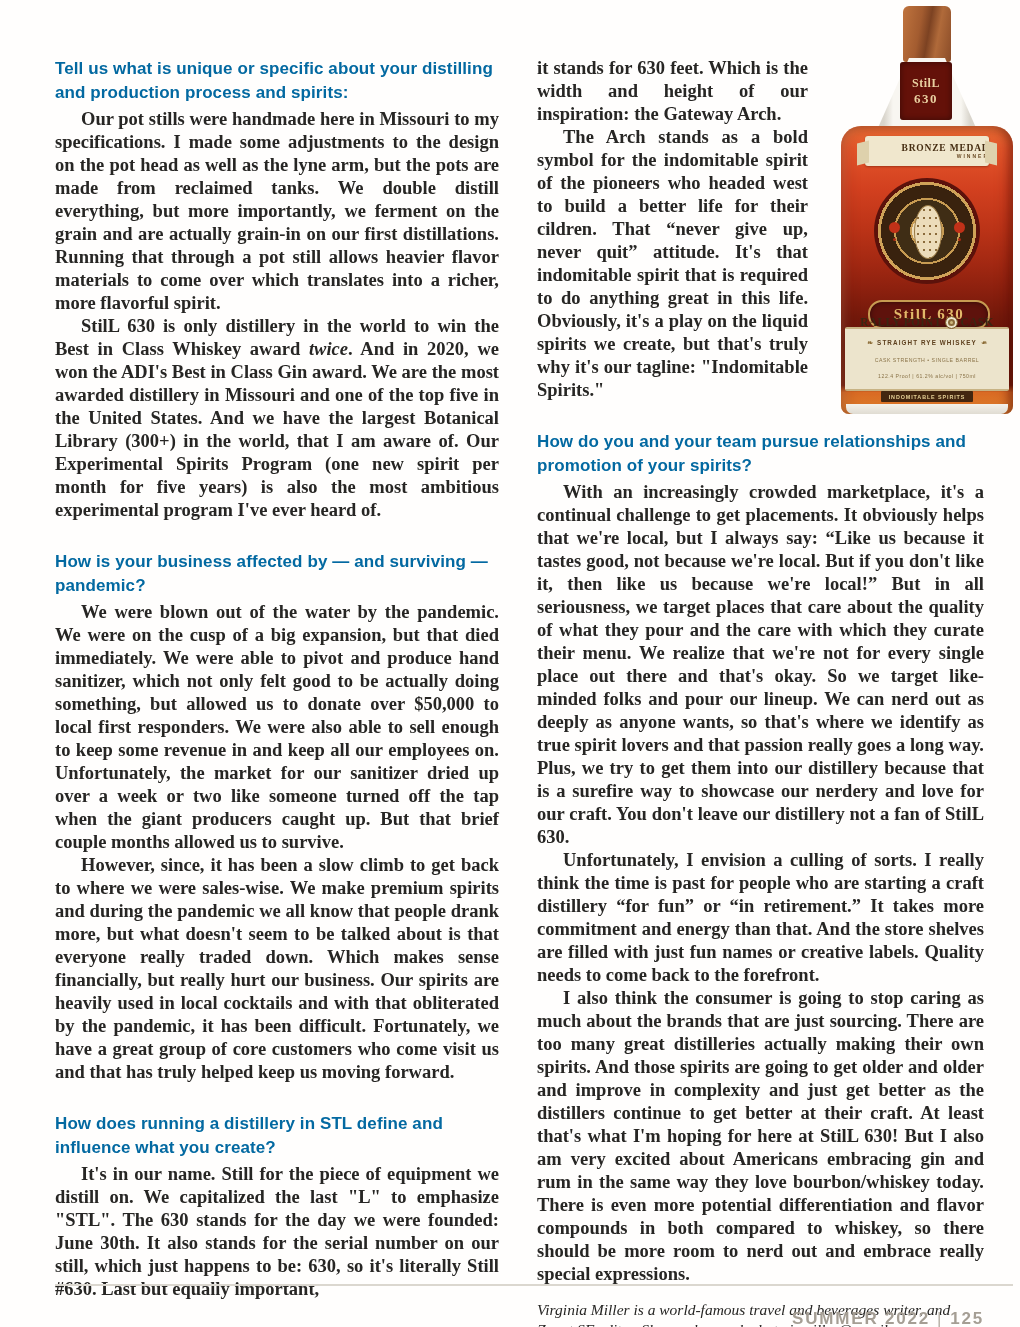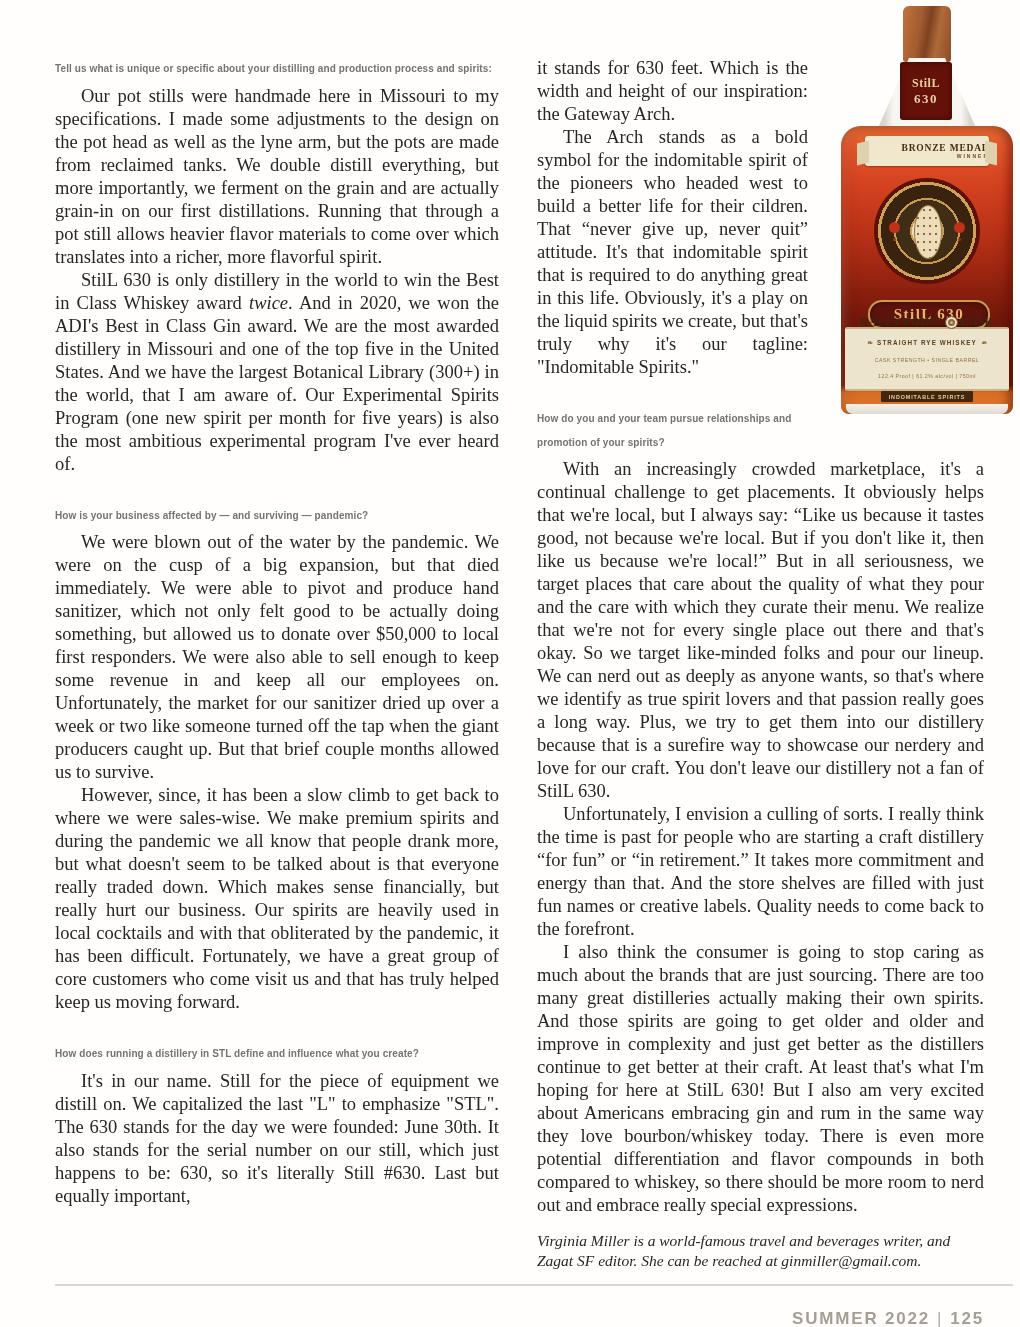--- a/index.html
+++ b/index.html
@@ -3,24 +3,24 @@
 <meta charset="utf-8">
 <style>
   html,body{margin:0;padding:0;background:#ffffff;}
   .page{position:relative;width:1020px;height:1327px;background:#fffefd;overflow:hidden;
         font-family:"Liberation Serif",serif;color:#272624;}
 
   
   .col{position:absolute;top:57px;font-size:18.5px;line-height:23px;text-align:justify;}
   .col-left{left:55px;width:444px;}
   .col-right{left:537px;width:447px;}
-  .para{margin:0;text-indent:26px;}
+  .para{margin:0;text-indent:26px;font-weight:bold;}
   .para.no-indent{text-indent:0;}
-  .heading{font-family:"Liberation Sans",sans-serif;font-weight:700;font-size:10px;
-           line-height:23.5px;color:#737373;margin:28px 0 4px;text-align:left;letter-spacing:.1px;}
+  .heading{font-family:"Liberation Sans",sans-serif;font-weight:700;font-size:17px;
+           line-height:23.5px;color:#0369a1;margin:28px 0 4px;text-align:left;letter-spacing:.1px;}
   .col > :first-child{margin-top:0;}
   .bio{margin:14px 0 0;text-indent:0;font-style:italic;font-size:15.5px;line-height:20px;text-align:left;}
   .bottle-float{float:right;width:176px;height:368px;}
 
   
   .bottle{position:absolute;left:841px;top:6px;width:172px;height:412px;}
   .cork{position:absolute;left:62px;top:0;width:48px;height:56px;border-radius:6px 6px 3px 3px;
         background:linear-gradient(100deg,#c0743e 0%,#a35c30 35%,#7c4222 52%,#b06a3a 70%,#8a4c28 100%);}
   .neck{position:absolute;left:36px;top:52px;width:100px;height:72px;
         clip-path:polygon(32% 0,68% 0,100% 100%,0 100%);

